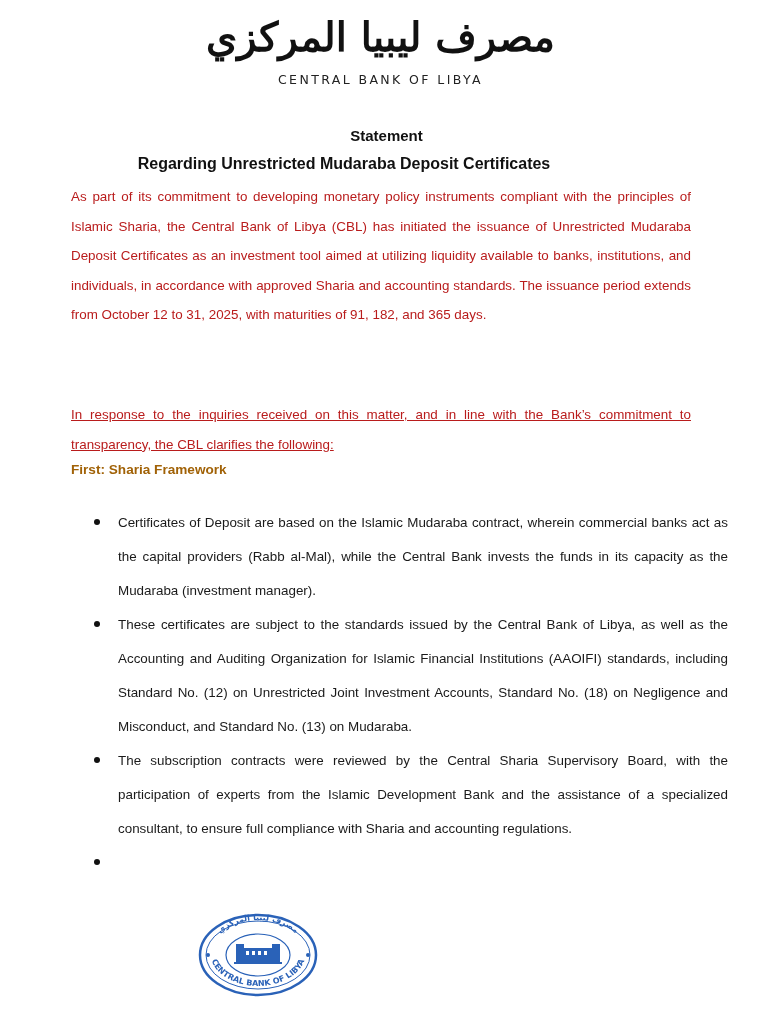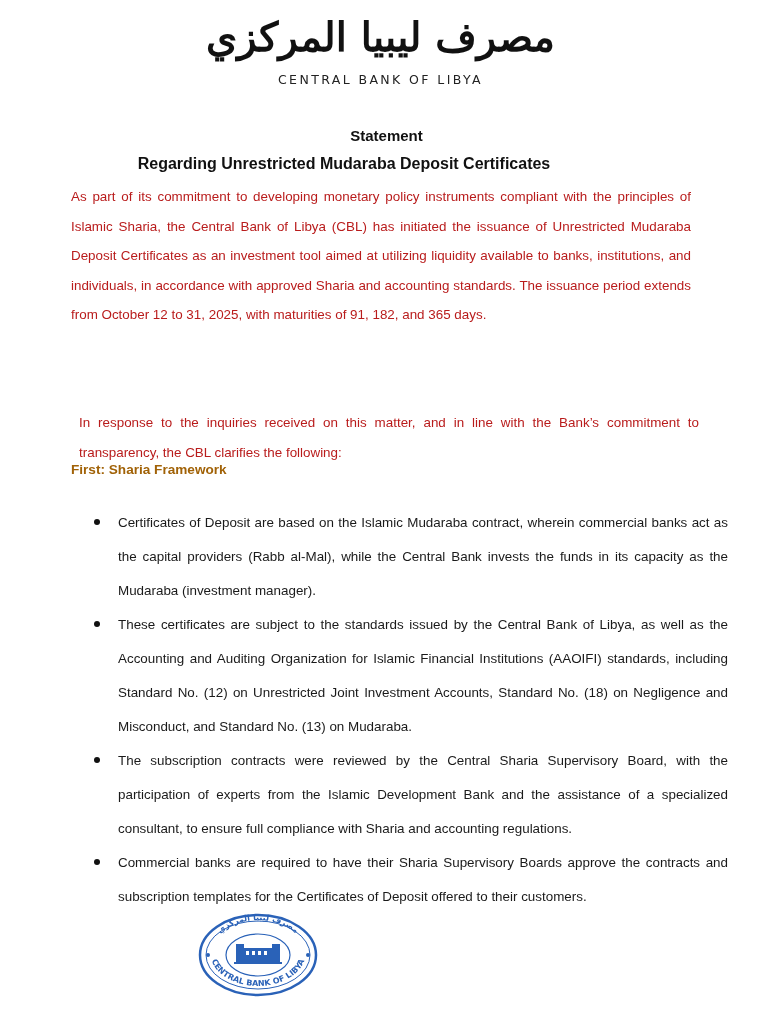--- a/index.html
+++ b/index.html
@@ -125,40 +125,39 @@
 
 <header class="letterhead">
   <span class="arabic-logo">مصرف ليبيا المركزي</span>
   <span class="english-logo">CENTRAL BANK OF LIBYA</span>
 </header>
 
 <h1 class="doc-title" style="margin:6px;">Statement</h1>
 <h2 class="doc-subtitle" style="margin:0;">Regarding Unrestricted Mudaraba Deposit Certificates</h2>
 
 <p class="body-text para-1" style="margin:0;">As part of its commitment to developing monetary policy instruments compliant with the principles of Islamic Sharia, the Central Bank of Libya (CBL) has initiated the issuance of Unrestricted Mudaraba Deposit Certificates as an investment tool aimed at utilizing liquidity available to banks, institutions, and individuals, in accordance with approved Sharia and accounting standards. The issuance period extends from October 12 to 31, 2025, with maturities of 91, 182, and 365 days.</p>
-<p class="body-text para-2" style="margin:8px;">In response to the inquiries received on this matter, and in line with the Bank’s commitment to transparency, the CBL clarifies the following:</p>
+<p class="body-text para-2" style="margin:0;text-decoration:underline;">In response to the inquiries received on this matter, and in line with the Bank’s commitment to transparency, the CBL clarifies the following:</p>
 
 <div class="section-heading">First: Sharia Framework</div>
 
 <ul class="bullet-list">
   <li class="bullet-item">
     <span class="bullet-dot"></span>
     <span>Certificates of Deposit are based on the Islamic Mudaraba contract, wherein commercial banks act as the capital providers (Rabb al-Mal), while the Central Bank invests the funds in its capacity as the Mudaraba (investment manager).</span>
   </li>
   <li class="bullet-item">
     <span class="bullet-dot"></span>
     <span>These certificates are subject to the standards issued by the Central Bank of Libya, as well as the Accounting and Auditing Organization for Islamic Financial Institutions (AAOIFI) standards, including Standard No. (12) on Unrestricted Joint Investment Accounts, Standard No. (18) on Negligence and Misconduct, and Standard No. (13) on Mudaraba.</span>
   </li>
   <li class="bullet-item">
     <span class="bullet-dot"></span>
     <span>The subscription contracts were reviewed by the Central Sharia Supervisory Board, with the participation of experts from the Islamic Development Bank and the assistance of a specialized consultant, to ensure full compliance with Sharia and accounting regulations.</span>
   </li>
   <li class="bullet-item">
     <span class="bullet-dot"></span>
-    <span>Commercial banks are required to have their Sharia Supervisory Boards approve the contracts and subscription templates for the Certificates of Deposit offered to their customers.</span>
   </li>
 </ul>
 
 <div class="stamp">
   <svg width="124" height="86" viewBox="0 0 124 86">
     <defs>
       <path id="stampArcBottom" d="M 14 40 A 48 34 0 0 0 110 40"></path>
       <path id="stampArcTop" d="M 16 40 A 46 32 0 0 1 108 40"></path>
     </defs>
     <ellipse cx="62" cy="43" rx="58" ry="40" fill="none" stroke="#2a62b8" stroke-width="2.5"></ellipse>

